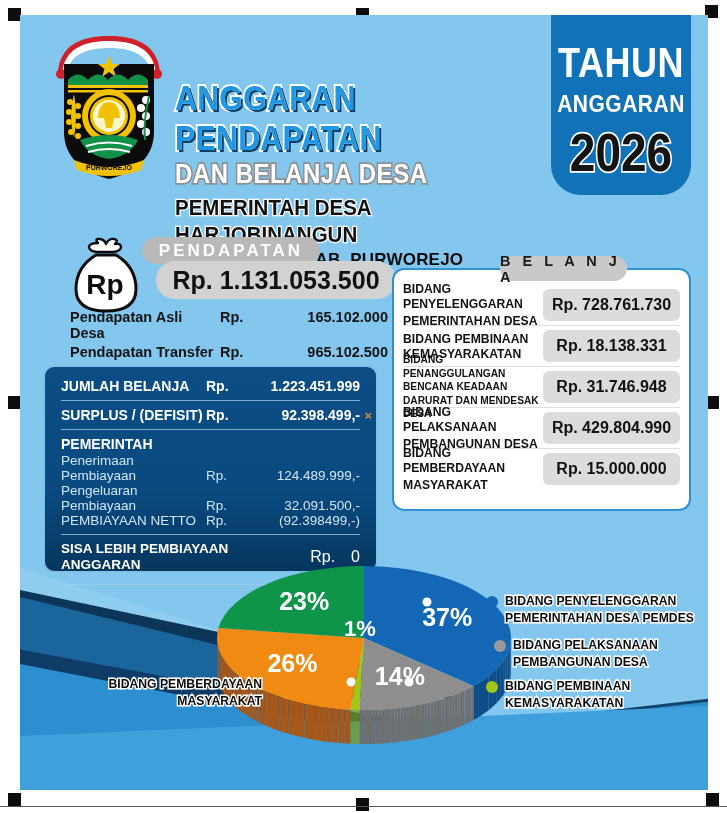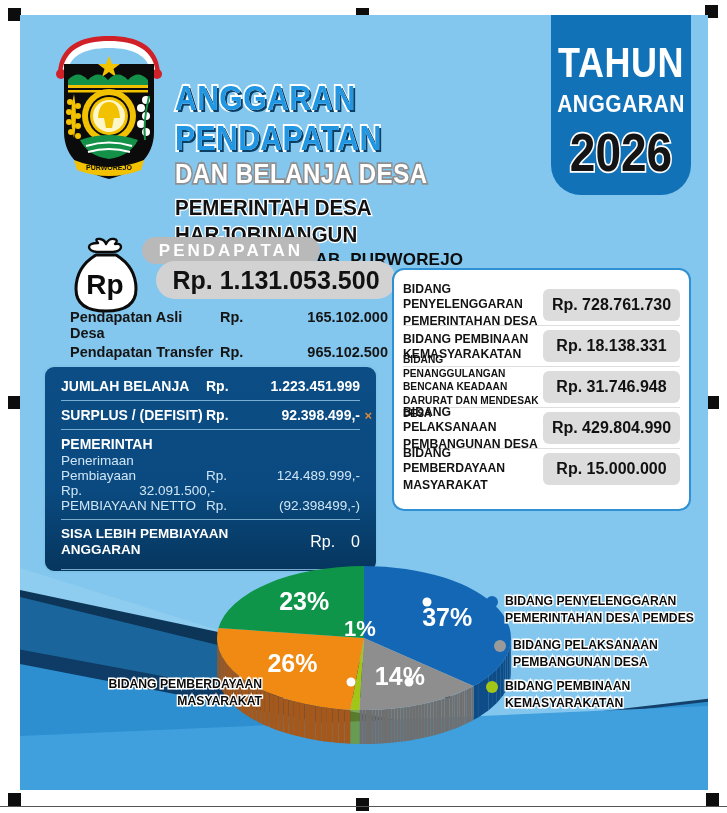--- a/index.html
+++ b/index.html
@@ -303,38 +303,40 @@
     </div>
     <div class="pb-hr"></div>
     <div class="pb-title">PEMERINTAH</div>
 
     <div class="pb-row pb-sub">
       <span class="lbl">Penerimaan Pembiayaan</span>
       <span class="cur">Rp.</span>
       <span class="amt">124.489.999,-</span>
     </div>
     <div class="pb-row pb-sub">
+      <span class="lbl">Pengeluaran Pembiayaan</span>
       <span class="cur">Rp.</span>
       <span class="amt">32.091.500,-</span>
     </div>
     <div class="pb-row pb-sub">
       <span class="lbl">PEMBIAYAAN NETTO</span>
       <span class="cur">Rp.</span>
       <span class="amt">(92.398499,-)</span>
     </div>
 
     <div class="pb-hr"></div>
     <div class="pb-two">
       <span class="lbl">SISA LEBIH PEMBIAYAAN ANGGARAN</span>
       <span class="cur">Rp.</span>
       <span class="amt">0</span>
     </div>
     <div class="pb-hr" style="margin-top:12px;"></div>
   </div>
 
+  <div class="pill-belanja">B E L A N J A</div>
   <div class="panel-belanja">
 
     <div class="bel-item">
       <span class="bel-name">BIDANG PENYELENGGARAN PEMERINTAHAN DESA</span>
       <span class="bel-amt">Rp. 728.761.730</span>
     </div>
     <div class="bel-item">
       <span class="bel-name">BIDANG PEMBINAAN KEMASYARAKATAN</span>
       <span class="bel-amt">Rp. 18.138.331</span>
     </div>

